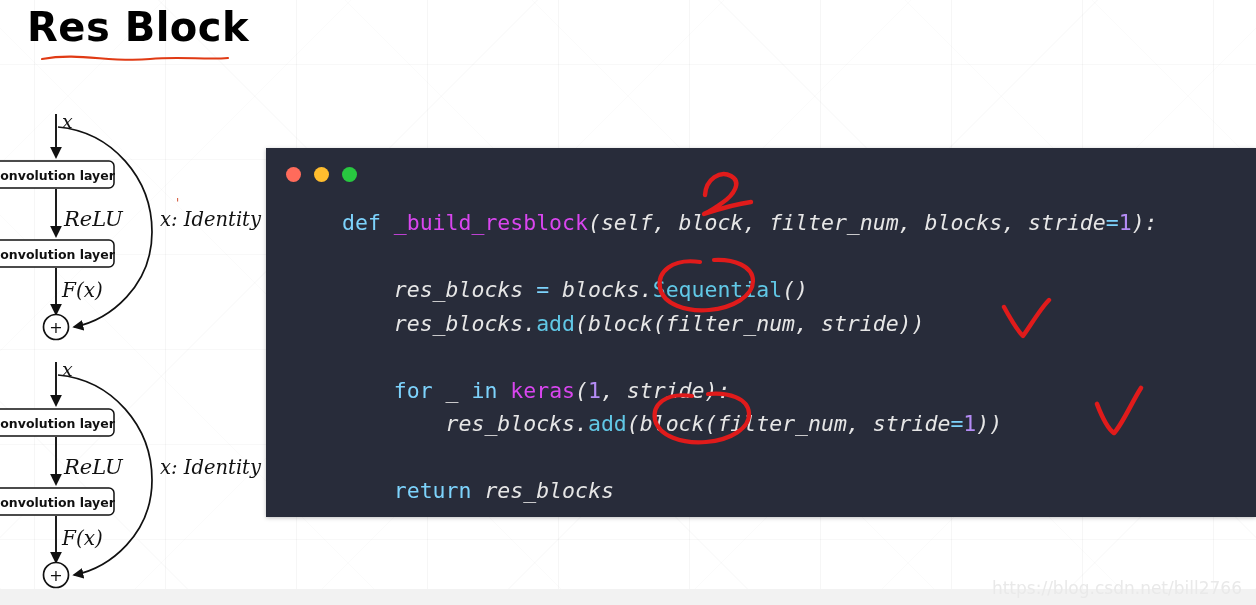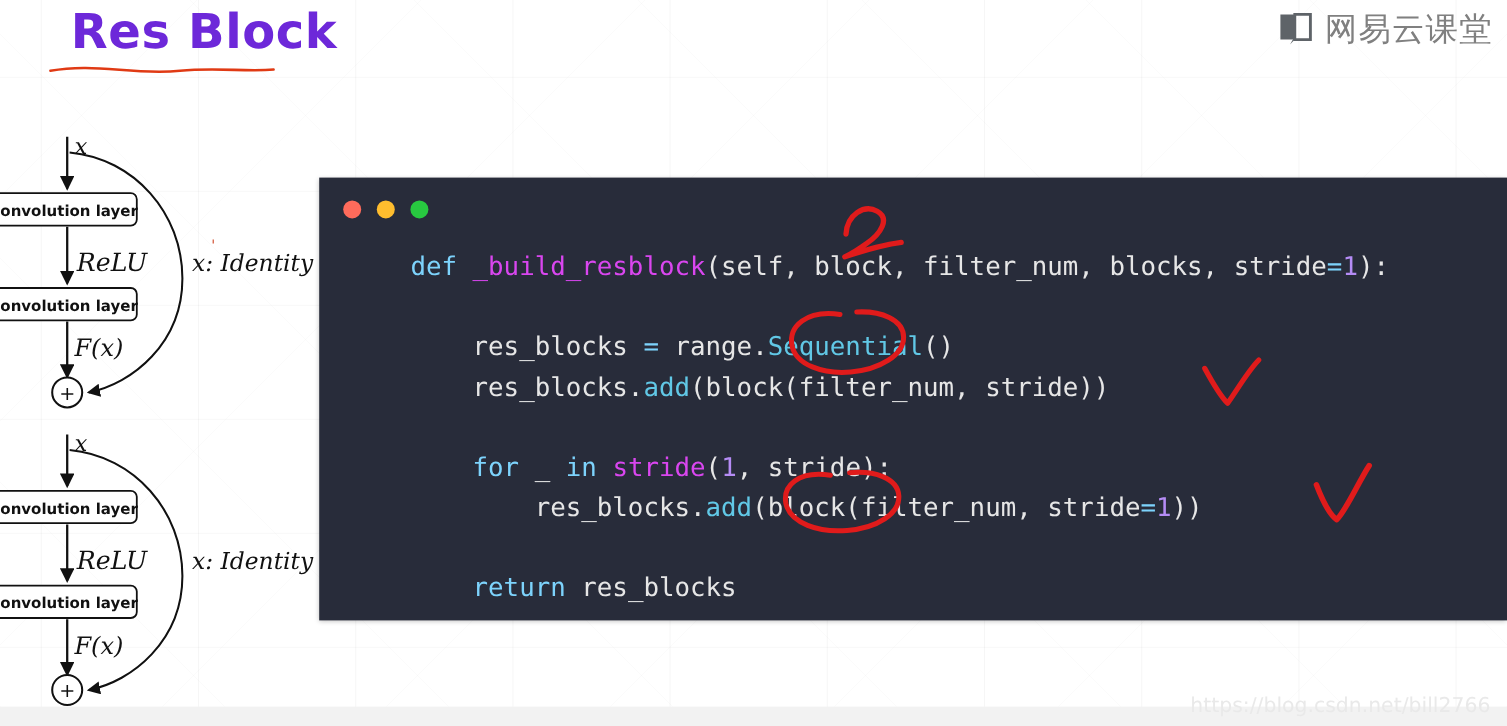--- a/index.html
+++ b/index.html
@@ -99,21 +99,21 @@
     font-family: "DejaVu Sans Mono", monospace;
     font-size: 21.5px;
     line-height: 33.5px;
     color: #e6e6e6;
     white-space: pre;
   }
   .k  { color: #7dd3fc; }          
   .fn { color: #d946ef; }          
   .at { color: #61c8e6; }          
   .nu { color: #b58cf5; }          
-  .pl { color: #e6e6e6; }          
+  .pl { color: #e6e6e6; font-style: italic; }          
 
   
   #annotations {
     position: absolute;
     left: 0; top: 0;
     width: 1256px; height: 605px;
     pointer-events: none;
   }
   .wm-bottom {
     position: absolute;
@@ -125,33 +125,25 @@
   }
 </style>
 </head>
 <body>
 
 <div id="slide">
 
   <div id="canvas"></div>
   <div id="bottomstrip"></div>
 
-  <div class="title" style="color: #6d28d9; margin-left: 32px;">Res Block</div>
+  <div class="title" style="color: #000000;">Res Block</div>
   <svg class="title-underline" viewBox="0 0 190 16">
     <path d="M2,9 C40,2 70,13 110,9 C140,6 165,10 188,8" stroke="#e03a14" stroke-width="2.1" fill="none" stroke-linecap="round"></path>
   </svg>
 
-  <div class="logo">
-    <svg width="31" height="31" viewBox="0 0 31 31">
-      <path d="M3,3 L15,3 L15,24 L3,24 Z" fill="#5e6368"></path>
-      <path d="M15,3 L28,3 L28,24 L15,24 Z" fill="none" stroke="#5e6368" stroke-width="2.4"></path>
-      <path d="M15,24 L11,28 L15,21 Z" fill="#5e6368"></path>
-    </svg>
-    <span class="logo-text" style="color: rgb(128, 128, 128);">网易云课堂</span>
-  </div>
 
   <div class="diagram" style="left:0px; top:108px;">
     <svg width="270" height="235" viewBox="0 0 270 235">
       <defs>
         <marker id="ah" markerWidth="9" markerHeight="9" refX="5.5" refY="3.2" orient="auto" markerUnits="strokeWidth">
           <path d="M0,0 L6.5,3.2 L0,6.4 z" fill="#111"></path>
         </marker>
       </defs>
 
       <line x1="56" y1="6" x2="56" y2="49" stroke="#111" stroke-width="1.9" marker-end="url(#ah)"></line>
@@ -199,24 +191,24 @@
   </div>
 
   <div id="code-window" style="background: rgb(40, 44, 58);">
     <div class="dots">
       <span class="dot" style="background: rgb(255, 107, 91);"></span>
       <span class="dot" style="background: rgb(255, 189, 46);"></span>
       <span class="dot" style="background: rgb(40, 200, 64);"></span>
     </div>
     <pre class="code" id="code-body"><span class="k">def </span><span class="fn">_build_resblock</span><span class="pl">(self, block, filter_num, blocks, stride</span><span class="k">=</span><span class="nu">1</span><span class="pl">):</span>
 
-<span class="pl">    res_blocks </span><span class="k">=</span><span class="pl"> range.</span><span class="at">Sequential</span><span class="pl">()</span>
+<span class="pl">    res_blocks </span><span class="k">=</span><span class="pl"> blocks.</span><span class="at">Sequential</span><span class="pl">()</span>
 <span class="pl">    res_blocks.</span><span class="at">add</span><span class="pl">(block(filter_num, stride))</span>
 
-<span class="pl">    </span><span class="k">for</span><span class="pl"> _ </span><span class="k">in</span><span class="pl"> </span><span class="fn">stride</span><span class="pl">(</span><span class="nu">1</span><span class="pl">, stride):</span>
+<span class="pl">    </span><span class="k">for</span><span class="pl"> _ </span><span class="k">in</span><span class="pl"> </span><span class="fn">keras</span><span class="pl">(</span><span class="nu">1</span><span class="pl">, stride):</span>
 <span class="pl">        res_blocks.</span><span class="at">add</span><span class="pl">(block(filter_num, stride</span><span class="k">=</span><span class="nu">1</span><span class="pl">))</span>
 
 <span class="pl">    </span><span class="k">return</span><span class="pl"> res_blocks</span></pre>
 
   </div>
 
   <svg id="annotations" viewBox="0 0 1256 605">
 
     <path d="M705,195 C706,179 720,170 731,176 C742,182 734,195 722,203 C711,211 706,213 704,214 C716,210 736,204 751,202" stroke="#e01b1b" stroke-width="4.4" fill="none" stroke-linecap="round" stroke-linejoin="round"></path>
 

